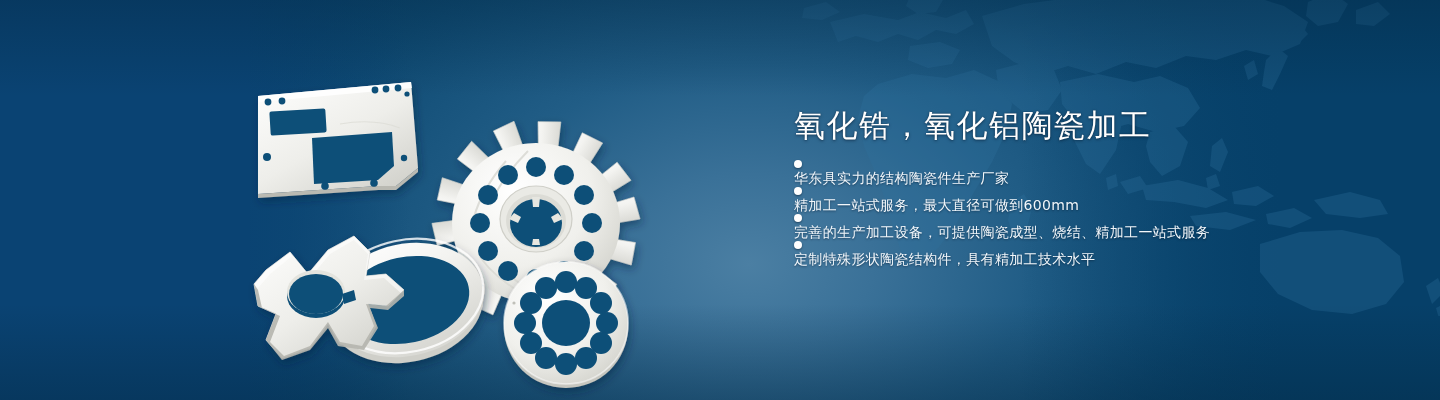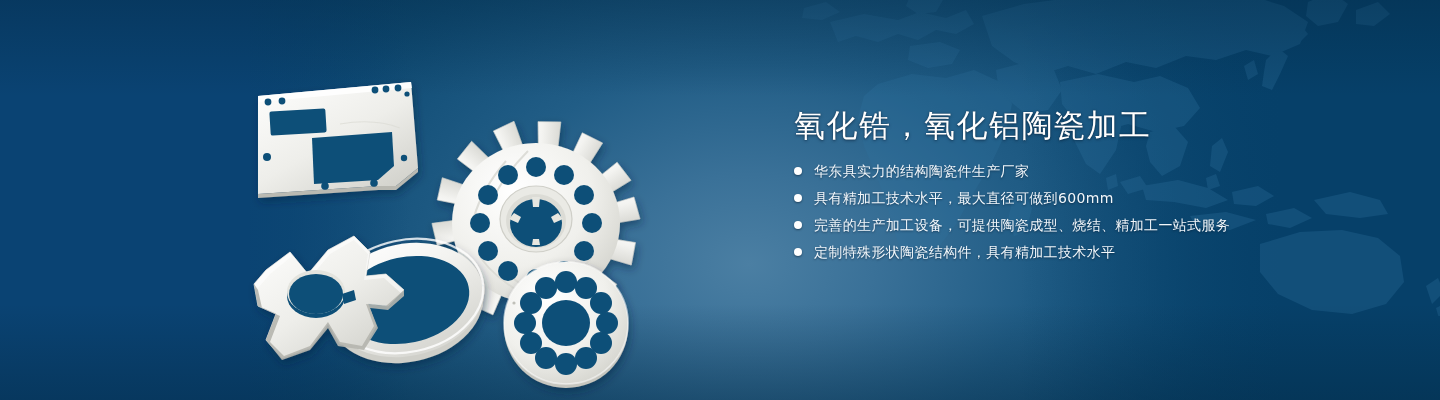--- a/index.html
+++ b/index.html
@@ -42,21 +42,21 @@
   .map-layer svg { width:100%; height:100%; display:block; }
 
   
   .text-block { position:absolute; left:752px; top:104px; width:640px;margin-left:42px; }
   .headline {
     color:#ffffff; font-size:31px; line-height:42px; letter-spacing:1.5px;
     font-weight:400; white-space:nowrap;
     text-shadow:0 1px 3px rgba(0,20,40,.55), 0 0 1px rgba(0,20,40,.6);
   }
   .bullets { margin-top:14px; }
-  .bullet-row { display:flex; align-items:center; height:22px; margin-bottom:5px; }
+  .bullet-row { display:flex; height:22px; margin-bottom:5px;flex-direction:column; }
   .bullet-dot {
     width:8px; height:8px; border-radius:50%; background:#ffffff;
     flex:0 0 8px; margin-right:12px;
     box-shadow:0 1px 2px rgba(0,18,36,.5);
   }
   .bullet-text {
     color:#f2f7fb; font-size:14px; line-height:20px; letter-spacing:.35px;
     white-space:nowrap;
     text-shadow:0 1px 2px rgba(0,20,40,.5);
   }
@@ -316,21 +316,21 @@
 
   <div class="text-block">
     <div class="headline">氧化锆，氧化铝陶瓷加工</div>
     <div class="bullets">
       <div class="bullet-row">
         <span class="bullet-dot"></span>
         <span class="bullet-text">华东具实力的结构陶瓷件生产厂家</span>
       </div>
       <div class="bullet-row">
         <span class="bullet-dot"></span>
-        <span class="bullet-text">具有精加工技术水平，最大直径可做到600mm</span>
+        <span class="bullet-text">精加工一站式服务，最大直径可做到600mm</span>
       </div>
       <div class="bullet-row">
         <span class="bullet-dot"></span>
         <span class="bullet-text">完善的生产加工设备，可提供陶瓷成型、烧结、精加工一站式服务</span>
       </div>
       <div class="bullet-row">
         <span class="bullet-dot"></span>
         <span class="bullet-text">定制特殊形状陶瓷结构件，具有精加工技术水平</span>
       </div>
     </div>

